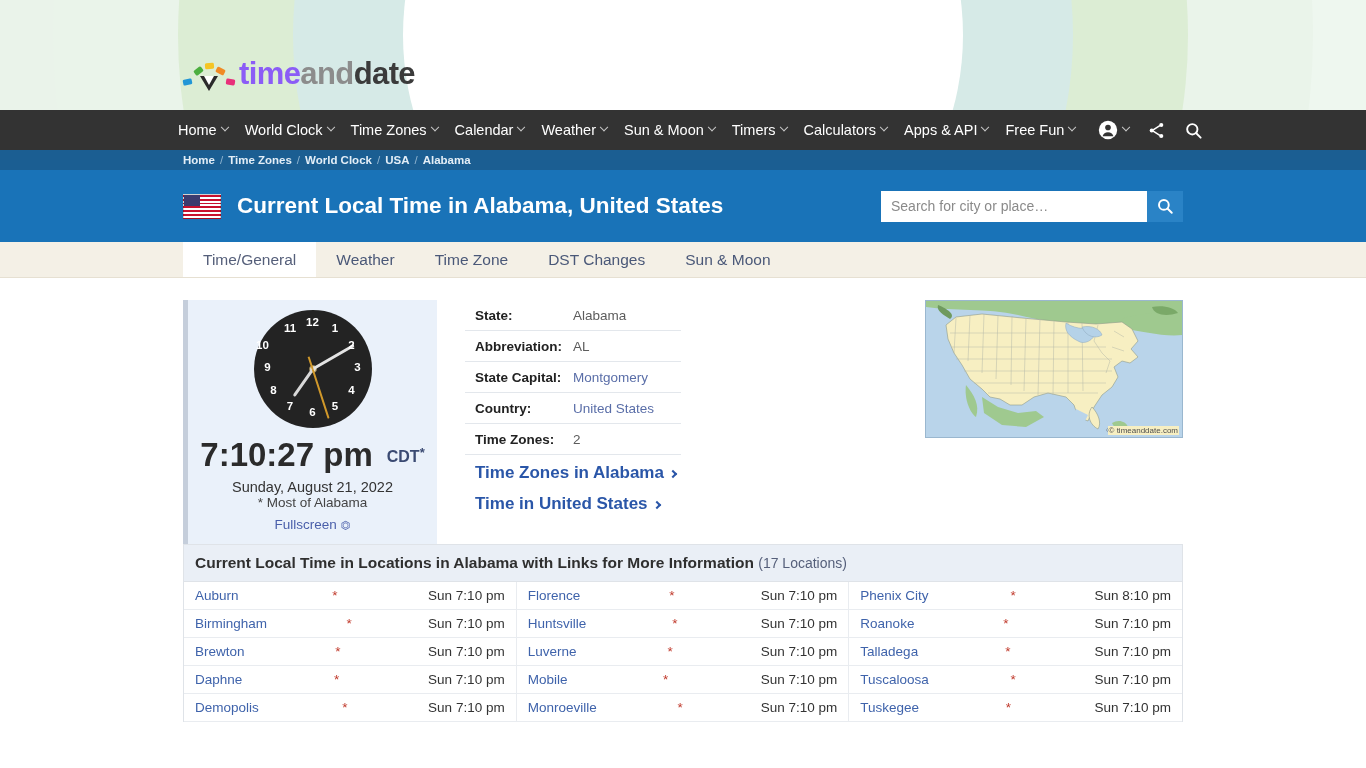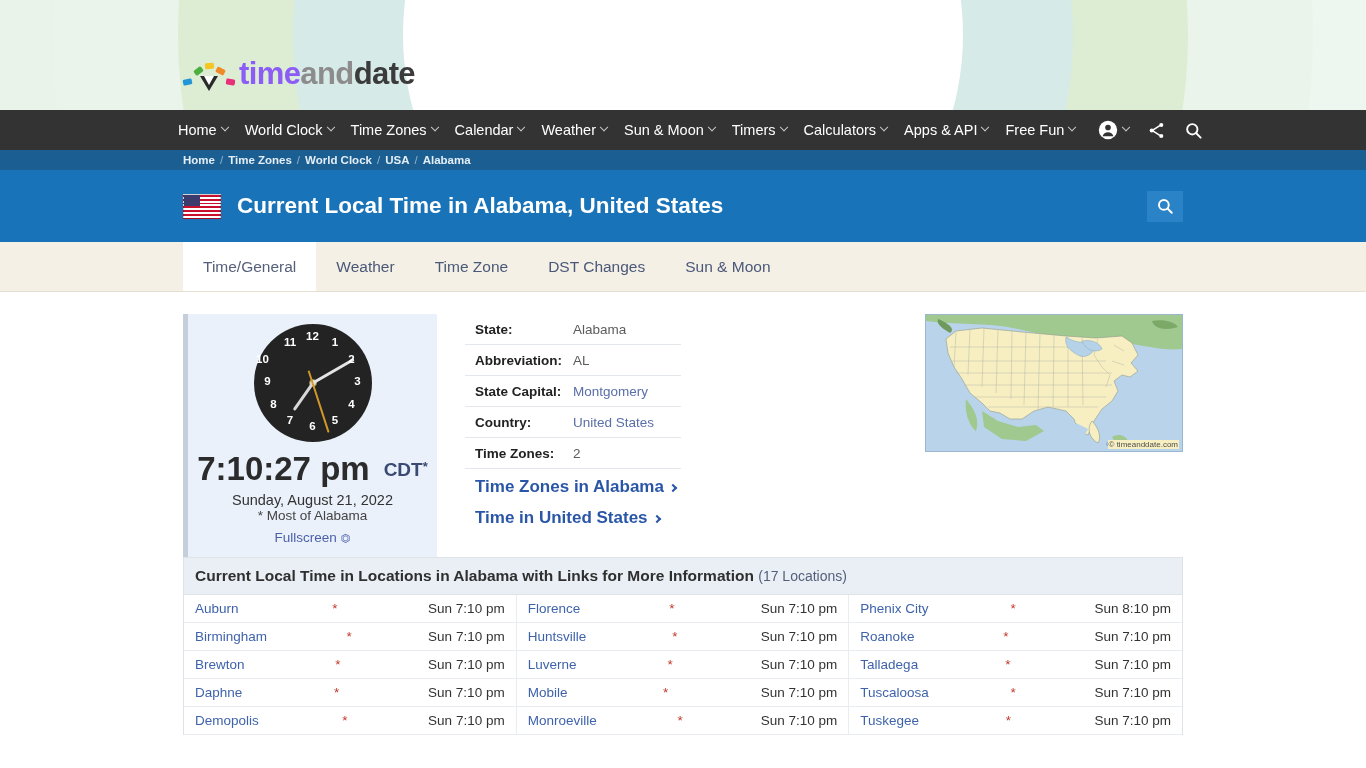--- a/index.html
+++ b/index.html
@@ -175,21 +175,21 @@
   .searchwrap input::placeholder { color: #8a8a8a; }
   .searchbtn {
     width: 36px;
     background: #2a83c6;
     display: flex; align-items: center; justify-content: center;
     cursor: pointer;
   }
 
   
   .tabbar {
-    height: 50px;
+    height: 36px;
     background: #f4f0e6;
     display: flex;
     align-items: stretch;
     padding-left: 183px;
     border-bottom: 1px solid #e6e0d2;
   }
   .tab {
     display: flex; align-items: center;
     padding: 0 20px;
     font-size: 15.5px;
@@ -246,21 +246,21 @@
     background: #f0e2c0; border: 1px solid #8a7a50;
   }
   .bigtime {
     margin-top: 6px;
     font-size: 33px;
     font-weight: bold;
     color: #2b2b2b;
     line-height: 38px;
   }
   .tzabbr {
-    font-size: 19px;
+    font-size: 16px;
     color: #3a4a72;
     font-weight: bold;
     margin-left: 14px;
     vertical-align: 4px;
   }
   .tzstar { color: #3a4a72; font-size: 13px; vertical-align: 9px; }
   .dateline { font-size: 14.5px; color: #333333; margin-top: 3px; }
   .mostof { font-size: 13.5px; color: #444444; margin-top: 0; }
   .fullscreen {
     font-size: 13.5px; color: #4a5faa; margin-top: 7px; cursor: pointer;
@@ -445,20 +445,21 @@
   <span class="crumb-sep">/</span>
   <a>Alabama</a>
 </div>
 
 <div class="titleband">
   <div class="title-left">
     <div class="flag"></div>
     <div class="page-title">Current Local Time in Alabama, United States</div>
   </div>
   <div class="searchwrap">
+    <input type="text" placeholder="Search for city or place…" style="">
     <div class="searchbtn">
       <svg width="18" height="18" viewBox="0 0 24 24" fill="none" stroke="#fff" stroke-width="2.6" stroke-linecap="round">
         <circle cx="10.5" cy="10.5" r="6.5"></circle>
           <line x1="15.3" y1="15.3" x2="21" y2="21"></line>
       </svg>
     </div>
   </div>
 </div>
 
 <div class="tabbar">

